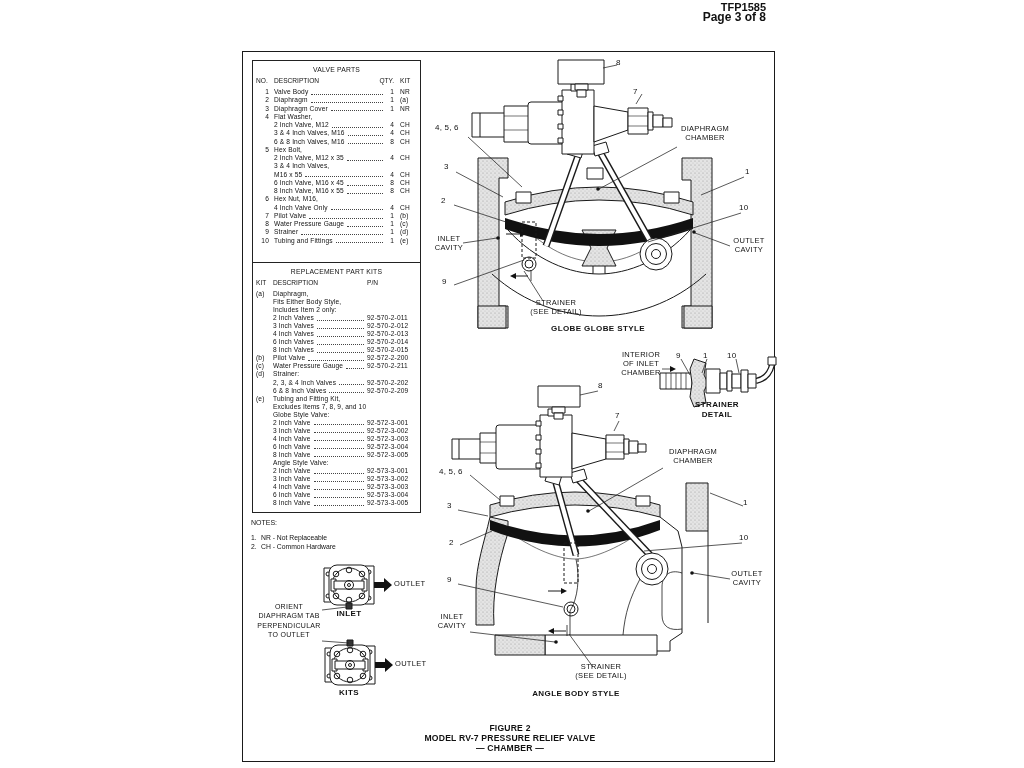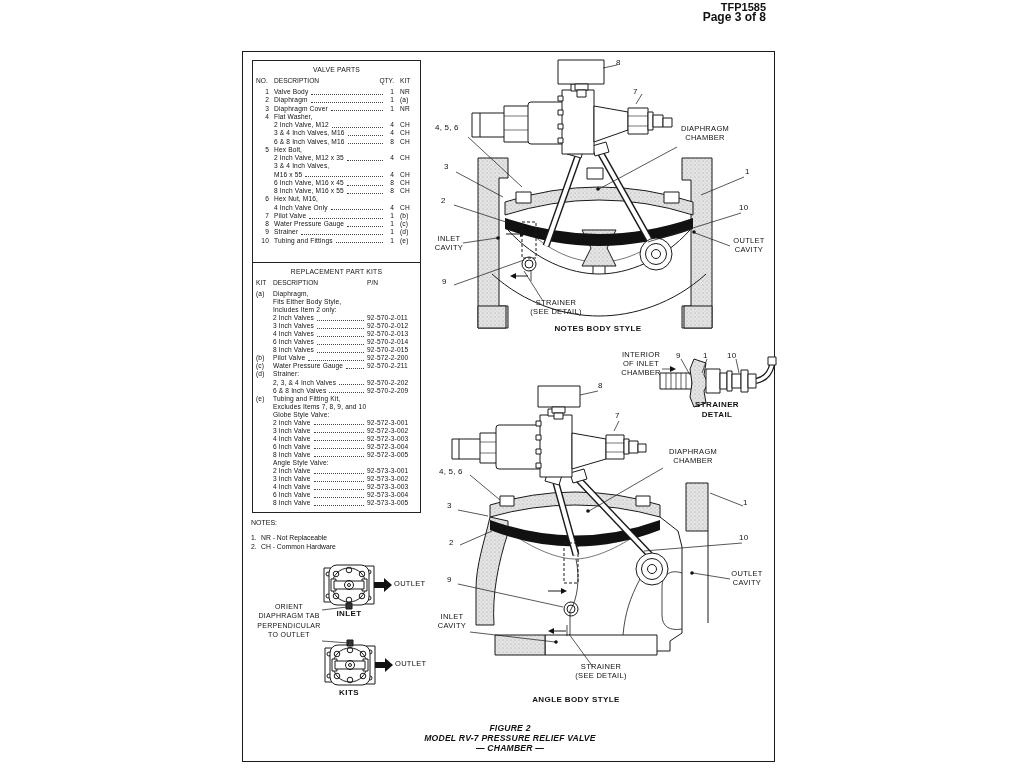--- a/index.html
+++ b/index.html
@@ -43,21 +43,21 @@
   .notes .nt{font-size:7px;margin-bottom:6px;}
   .note-row{display:flex;}
   .note-num{width:10px;flex:none;}
   
   .lbl{position:absolute;font-size:7.5px;line-height:8.8px;letter-spacing:0.3px;white-space:pre-line;}
   .ctr{text-align:center;}
   .num{position:absolute;font-size:8px;line-height:8px;letter-spacing:0.2px;}
   .cap{position:absolute;font-size:8px;font-weight:bold;letter-spacing:0.4px;text-align:center;white-space:pre-line;line-height:9.5px;}
   
   .figure-caption{position:absolute;left:360px;top:723px;width:300px;text-align:center;
-    font-weight:bold;font-style:italic;font-size:8.6px;line-height:10px;letter-spacing:0.2px;}
+    font-weight:bold;font-size:8.6px;line-height:10px;letter-spacing:0.2px;}
   svg{position:absolute;overflow:visible;}
   svg *{vector-effect:non-scaling-stroke;}
 </style>
 </head>
 <body>
 
 <div class="doc-header">
   <div class="doc-id">TFP1585</div>
   <div class="doc-page">Page 3 of 8</div>
 </div>
@@ -499,21 +499,21 @@
 <div class="num" style="left:739px;top:204px;">10</div>
 <div class="num" style="left:442px;top:278px;">9</div>
 <div class="lbl ctr" style="left:662px;top:125px;width:86px;">DIAPHRAGM
 CHAMBER</div>
 <div class="lbl ctr" style="left:423px;top:235px;width:52px;">INLET
 CAVITY</div>
 <div class="lbl ctr" style="left:723px;top:237px;width:52px;">OUTLET
 CAVITY</div>
 <div class="lbl ctr" style="left:519px;top:299px;width:74px;">STRAINER
 (SEE DETAIL)</div>
-<div class="cap" style="left:498px;top:324px;width:200px;">NOTES BODY STYLE</div>
+<div class="cap" style="left:498px;top:324px;width:200px;">GLOBE GLOBE STYLE</div>
 
 <svg style="left:610px;top:345px;" width="180" height="82" viewBox="0 0 180 82">
   <defs>
     <pattern id="hs" patternUnits="userSpaceOnUse" width="4" height="4">
       <rect width="4" height="4" fill="#e4e4e4"></rect>
       <circle cx="1" cy="1" r="0.5" fill="#8c8c8c"></circle>
       <circle cx="3" cy="3" r="0.4" fill="#9a9a9a"></circle>
     </pattern>
   </defs>
   <g stroke="#1a1a1a" stroke-width="1" fill="none">
@@ -655,21 +655,21 @@
 <div class="num" style="left:739px;top:534px;">10</div>
 <div class="num" style="left:447px;top:576px;">9</div>
 <div class="lbl ctr" style="left:650px;top:448px;width:86px;">DIAPHRAGM
 CHAMBER</div>
 <div class="lbl ctr" style="left:721px;top:570px;width:52px;">OUTLET
 CAVITY</div>
 <div class="lbl ctr" style="left:426px;top:613px;width:52px;">INLET
 CAVITY</div>
 <div class="lbl ctr" style="left:564px;top:663px;width:74px;">STRAINER
 (SEE DETAIL)</div>
-<div class="cap" style="left:476px;top:689px;width:200px;margin-top:6px;">ANGLE BODY STYLE</div>
+<div class="cap" style="left:476px;top:689px;width:200px;">ANGLE BODY STYLE</div>
 
 <svg style="left:250px;top:555px;" width="180" height="155" viewBox="0 0 180 155">
   <g stroke="#1a1a1a" stroke-width="1" fill="none">
 
     <rect x="74" y="13" width="9" height="34" fill="#fff"></rect>
     <circle cx="78" cy="19" r="2"></circle>
       <circle cx="78" cy="41" r="2"></circle>
     <rect x="115" y="11" width="9" height="38" fill="#fff"></rect>
     <circle cx="119" cy="17" r="2"></circle>
       <circle cx="119" cy="43" r="2"></circle>

